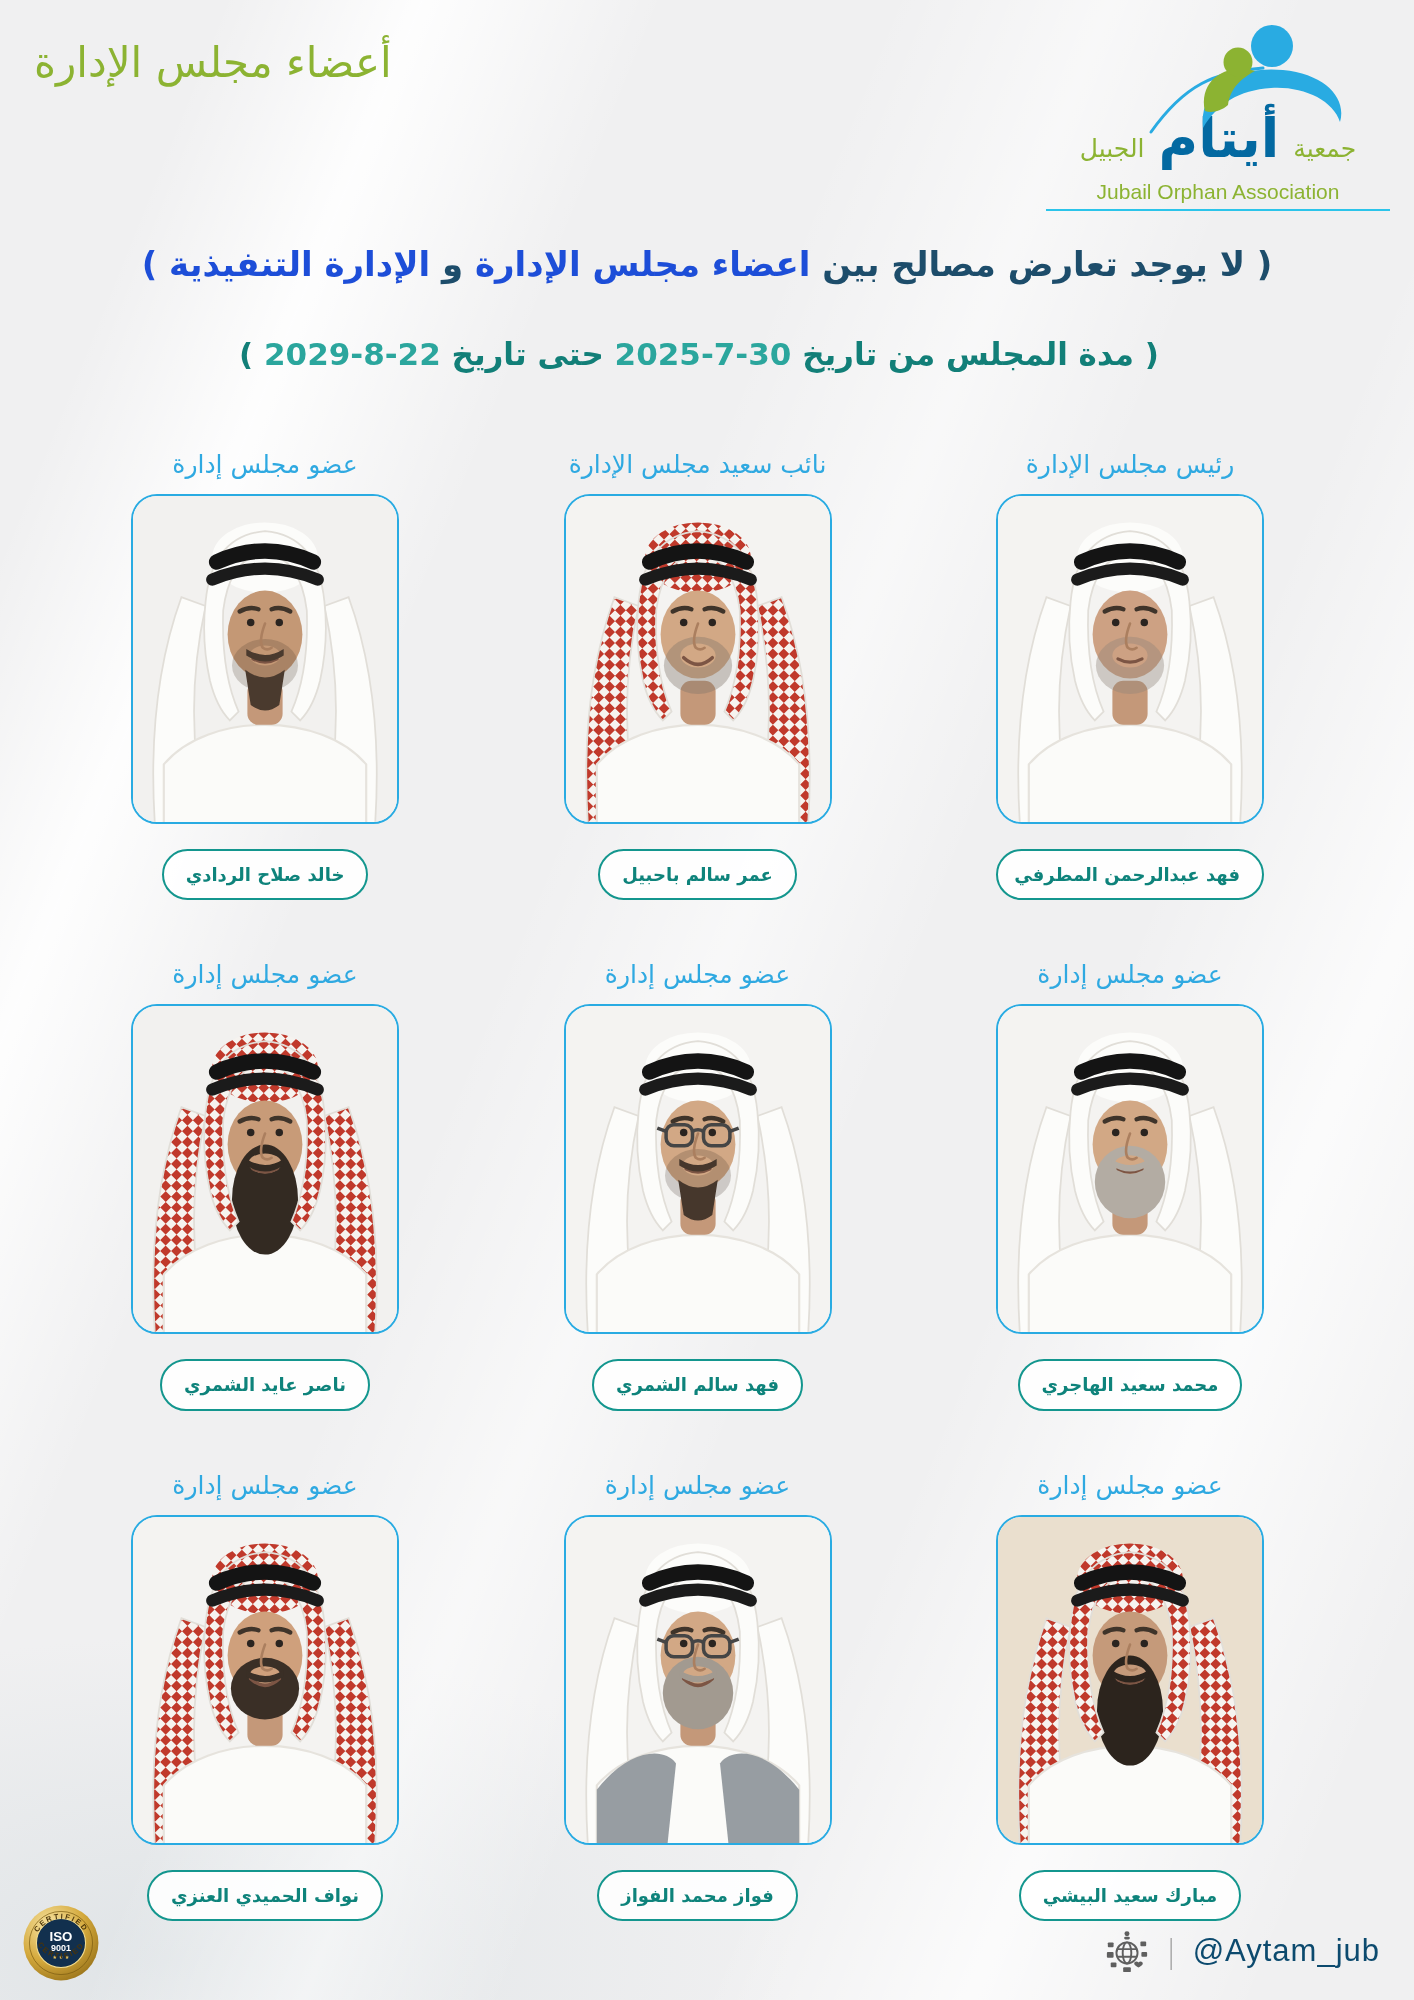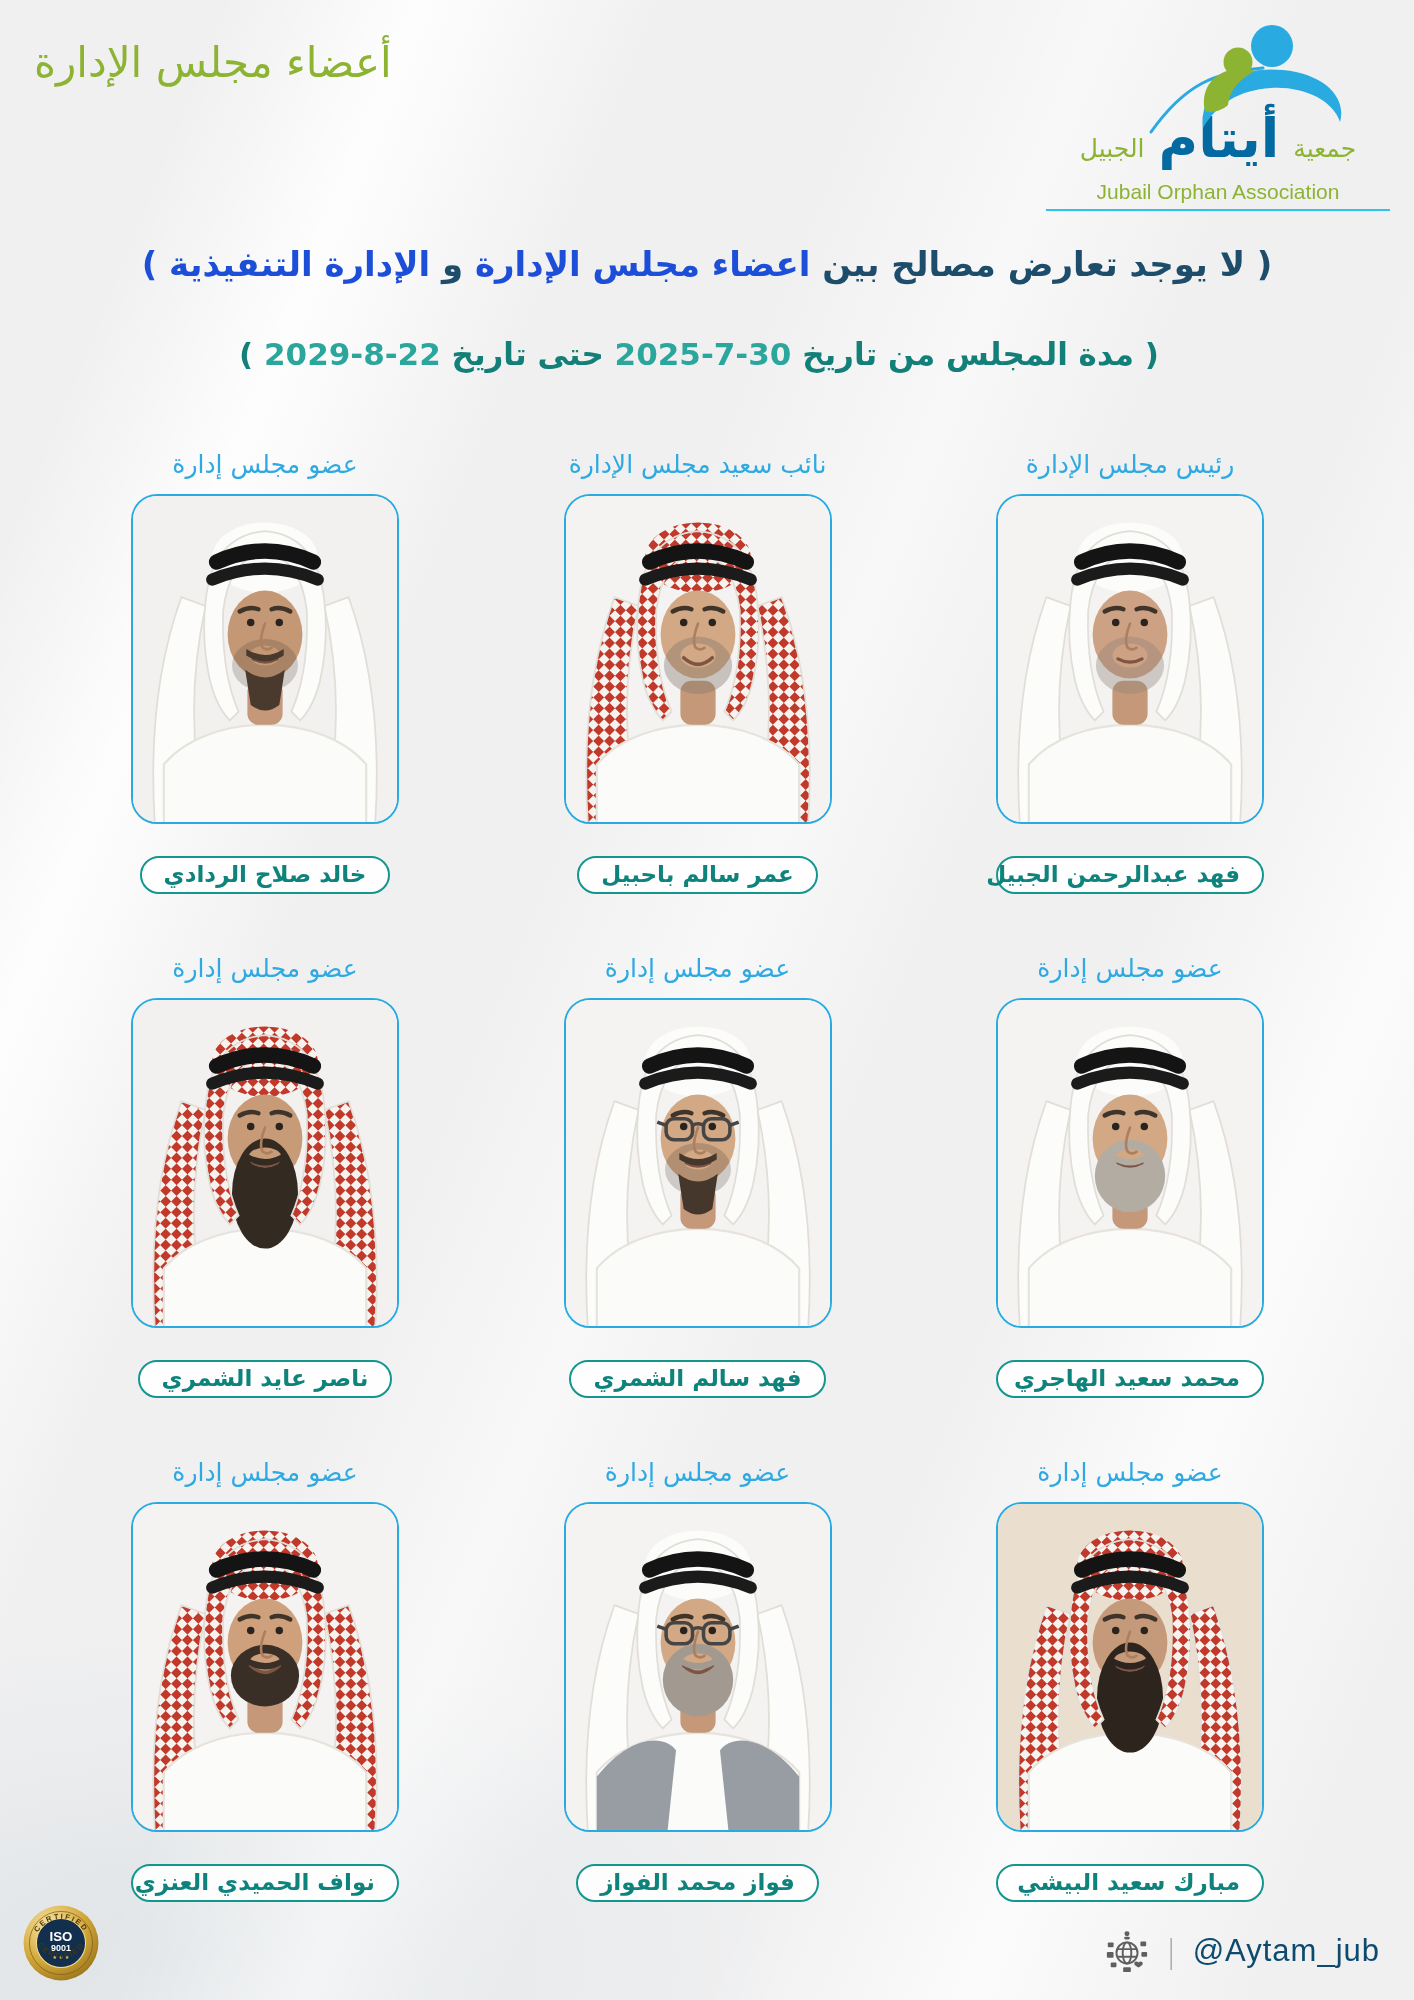--- a/index.html
+++ b/index.html
@@ -40,23 +40,23 @@
   .members-grid{
     position:absolute;top:446px;left:131px;width:1133px;direction:rtl;
     display:grid;grid-template-columns:repeat(3,268px);justify-content:space-between;row-gap:56px;
   }
   .card{display:flex;flex-direction:column;align-items:center;}
   .role{width:100%;text-align:center;font-size:25px;font-weight:400;color:#2fa9e1;
     height:38px;line-height:38px;margin-bottom:10px;white-space:nowrap;}
   .frame{width:268px;height:330px;box-sizing:border-box;border:2.5px solid #29abe2;
     border-radius:26px;background:#fff;overflow:hidden;}
   .frame svg{width:100%;height:100%;display:block;}
-  .pill{margin-top:32px;max-width:268px;box-sizing:border-box;padding:2px 22px;
+  .pill{margin-top:25px;max-width:268px;box-sizing:border-box;padding:12px 22px;
     border:2px solid #13968e;border-radius:32px;background:rgba(255,255,255,.88);
-    color:#0e837b;font-size:23px;font-weight:700;white-space:nowrap;line-height:1.3;}
+    color:#0e837b;font-size:18px;font-weight:700;white-space:nowrap;line-height:1.3;}
   
   .iso-badge{position:absolute;left:22px;top:1904px;}
   .social{position:absolute;right:34px;top:1928px;display:flex;direction:ltr;align-items:center;gap:16px;}
   .divider{color:#ababab;font-size:32px;font-weight:300;}
   .handle{font-family:"Liberation Sans","DejaVu Sans",sans-serif;font-size:31px;color:#0c4a6e;letter-spacing:1px;}
 </style>
 </head>
 <body>
 
 <div class="bg-texture"></div>
@@ -108,21 +108,21 @@
     <circle cx="66.5" cy="57.5" r="1.7" fill="#2a2420"></circle>
     <path d="M60,58 Q57,66 59,69 Q61,70.5 63,69" stroke="#ab7f5f" stroke-width="1.2" fill="none" stroke-linecap="round"></path>
     <path d="M60,16 Q36,18 33,48 Q31,66 35,84 Q38,96 44,102 L48,98 Q40,80 41,52 Q44,28 60,26 Q76,28 79,52 Q80,80 72,98 L76,102 Q82,96 85,84 Q89,66 87,48 Q84,18 60,16 Z" fill="#fcfcfa" stroke="#e1ded8" stroke-width="0.8"></path>
     <path d="M38,30 Q60,20 82,30" stroke="#141414" stroke-width="7" fill="none" stroke-linecap="round"></path>
     <path d="M36,38 Q60,28 84,38" stroke="#1b1b1b" stroke-width="5.5" fill="none" stroke-linecap="round"></path>
 
   </svg>
         </div>
     </div>
     <div class="pill">
-      <span>فهد عبدالرحمن الجبيل</span>
+      <span>فهد عبدالرحمن المطرفي</span>
     </div>
   </div>
 
   <div class="card">
     <div class="role">نائب سعيد مجلس الإدارة</div>
     <div class="frame">
       <div class="avatar">
           <svg viewBox="0 0 120 150" preserveAspectRatio="xMidYMid slice" role="img">
     <defs>
               <pattern id="shem1" width="7" height="7" patternUnits="userSpaceOnUse" patternTransform="rotate(45)">

